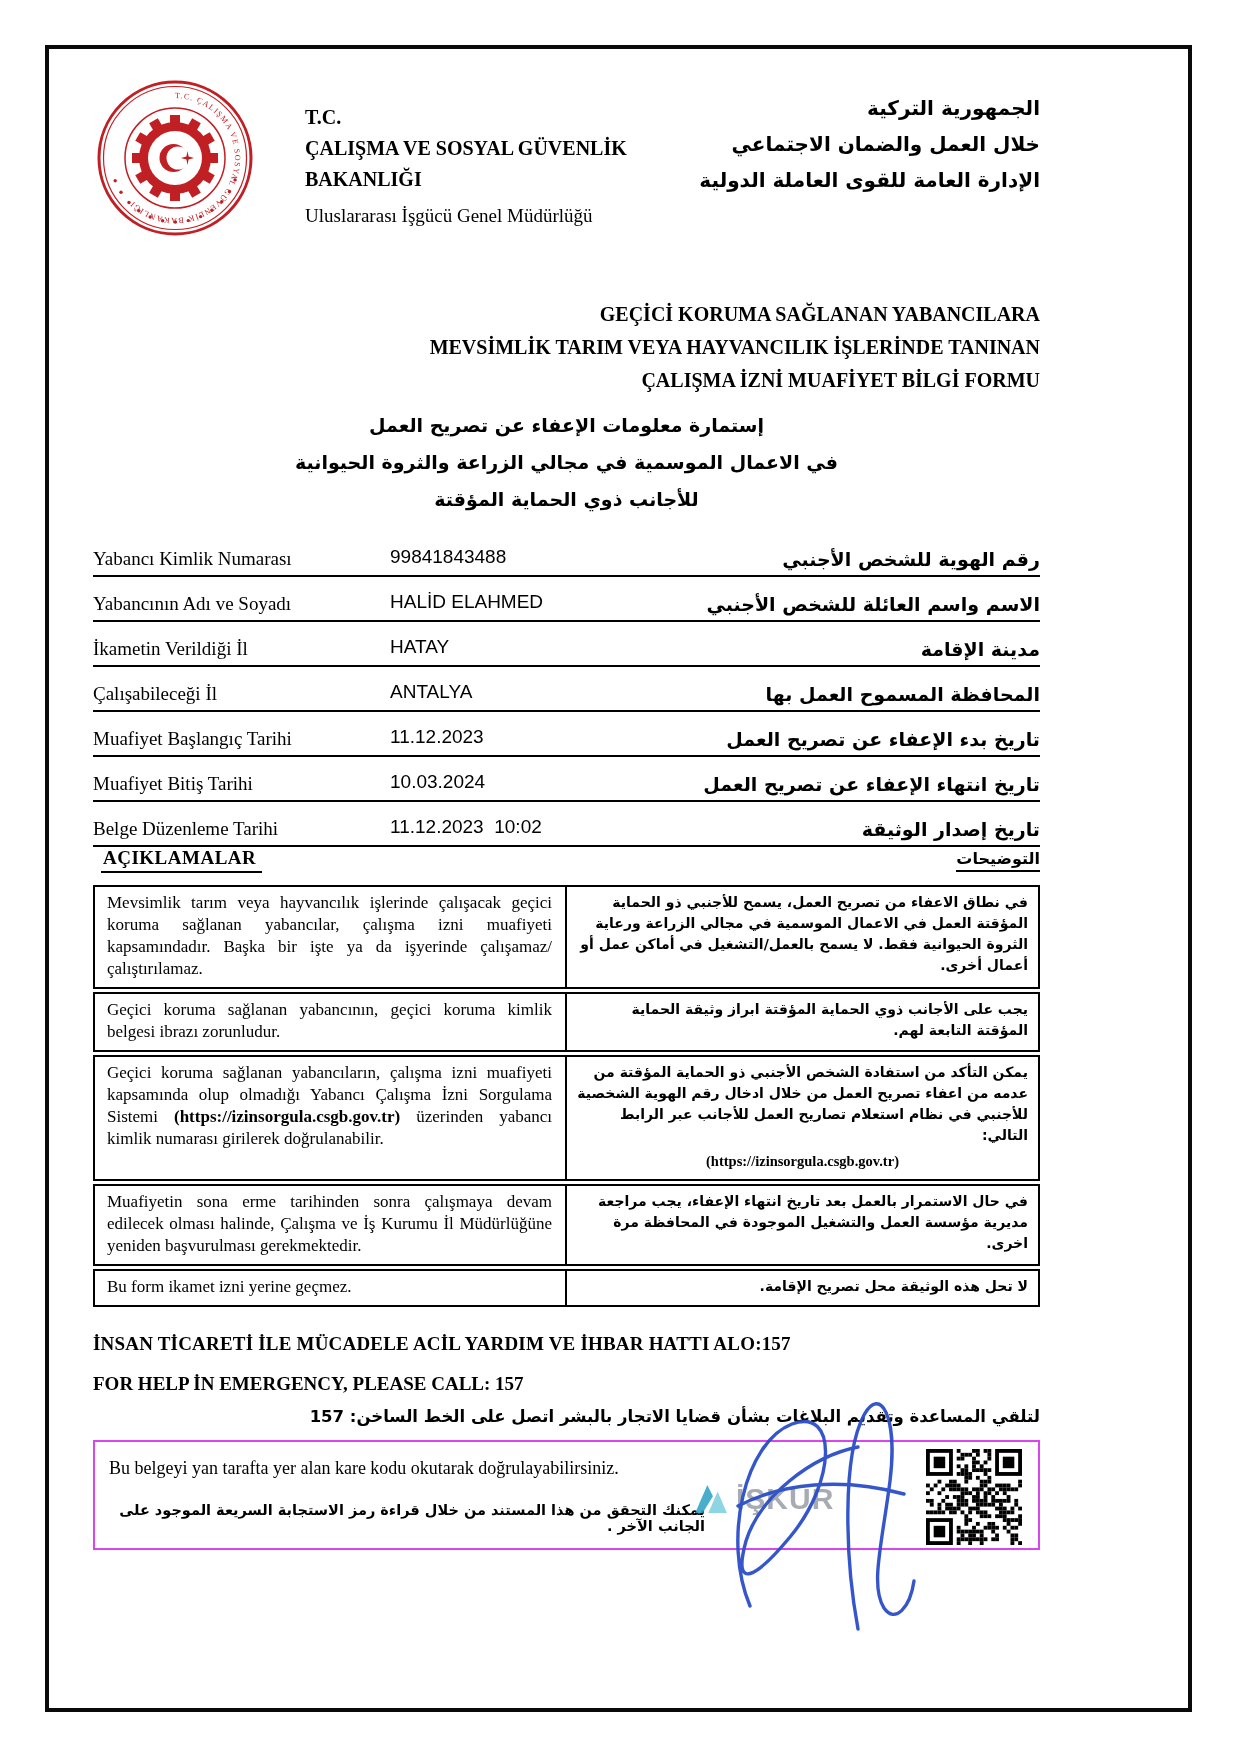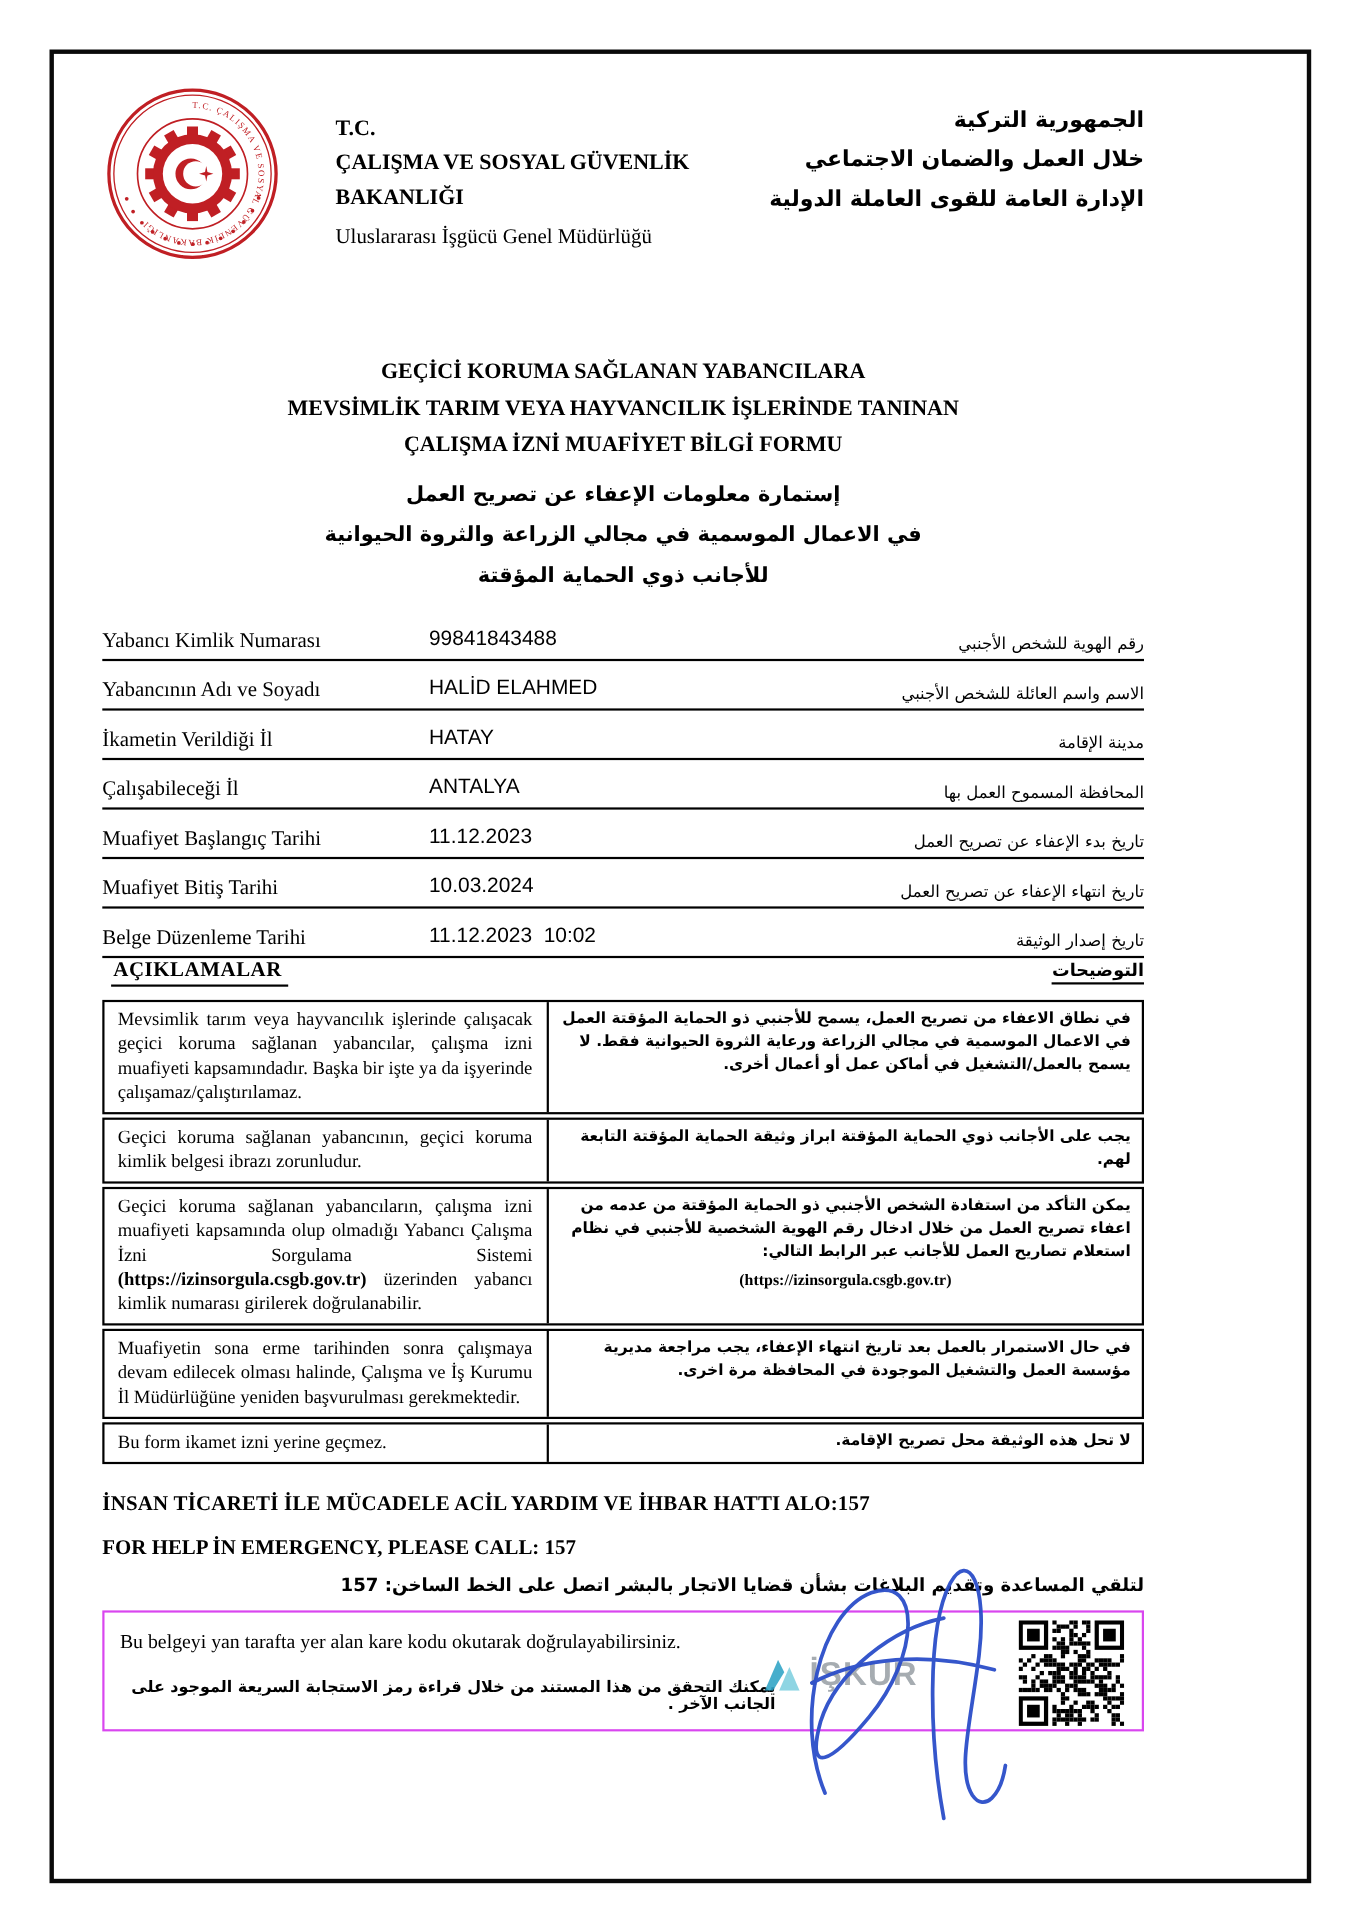--- a/index.html
+++ b/index.html
@@ -12,38 +12,38 @@
   
   .hdr{position:relative;height:192px;}
   .seal{position:absolute;left:2px;top:0px;width:160px;height:160px;}
   .ministry{position:absolute;left:212px;top:24px;font-weight:700;font-size:20px;line-height:31px;}
   .ministry .directorate{font-weight:400;font-size:19px;margin-top:5px;}
   .arabic-head{position:absolute;right:0;top:12px;text-align:right;
                font-size:20px;font-weight:700;line-height:36px;margin-left:44px;}
   .ar{font-family:"DejaVu Sans",sans-serif;}
 
   
-  .title-tr{margin-top:52px;text-align:center;font-weight:700;font-size:20px;line-height:33px;}
+  .title-tr{margin-top:28px;text-align:right;font-weight:700;font-size:20px;line-height:33px;}
   .title-ar{margin-top:10px;text-align:center;font-weight:700;font-size:19px;line-height:37px;}
 
   
   .fields{margin-top:14px;}
   .field-row{position:relative;height:43px;border-bottom:2px solid #000;}
   .f-label{position:absolute;left:0;bottom:5px;font-size:19px;}
   .f-value{position:absolute;left:297px;bottom:7px;font-size:19px;white-space:pre;
            font-family:"Liberation Sans","DejaVu Sans",sans-serif;}
-  .f-ar{position:absolute;right:0;bottom:5px;font-size:15px;font-weight:400;}
+  .f-ar{position:absolute;right:0;bottom:5px;font-size:19px;font-weight:700;}
 
   
   .exp-head{display:flex;justify-content:space-between;align-items:baseline;margin-top:0;}
   .eh-tr{font-weight:700;font-size:19px;border-bottom:2.5px solid #000;padding:0 6px 2px 2px;margin-left:8px;letter-spacing:.5px;}
   .eh-ar{font-size:16px;font-weight:700;border-bottom:2px solid #000;padding-bottom:2px;}
   .exp-table{margin-top:12px;}
   .exp-row{display:flex;border:2px solid #000;margin-bottom:3px;}
-  .exp-tr{width:404px;box-sizing:border-box;border-right:2px solid #000;
+  .exp-tr{width:472px;box-sizing:border-box;border-right:2px solid #000;
           padding:5px 13px 7px 12px;font-size:17px;line-height:22px;text-align:justify;}
   .exp-ar{flex:1;padding:5px 10px 7px 10px;font-size:14px;line-height:21px;
           text-align:right;font-weight:700;}
   .url-line{direction:ltr;text-align:center;font-weight:700;margin-top:5px;font-size:14.5px;
             font-family:"Liberation Serif","DejaVu Serif",serif;}
 
   
   .hotline1{margin-top:26px;font-weight:700;font-size:19px;letter-spacing:.2px;}
   .hotline2{margin-top:18px;font-weight:700;font-size:19px;}
   .hotline-ar{margin-top:12px;text-align:right;font-size:16.5px;font-weight:700;}

